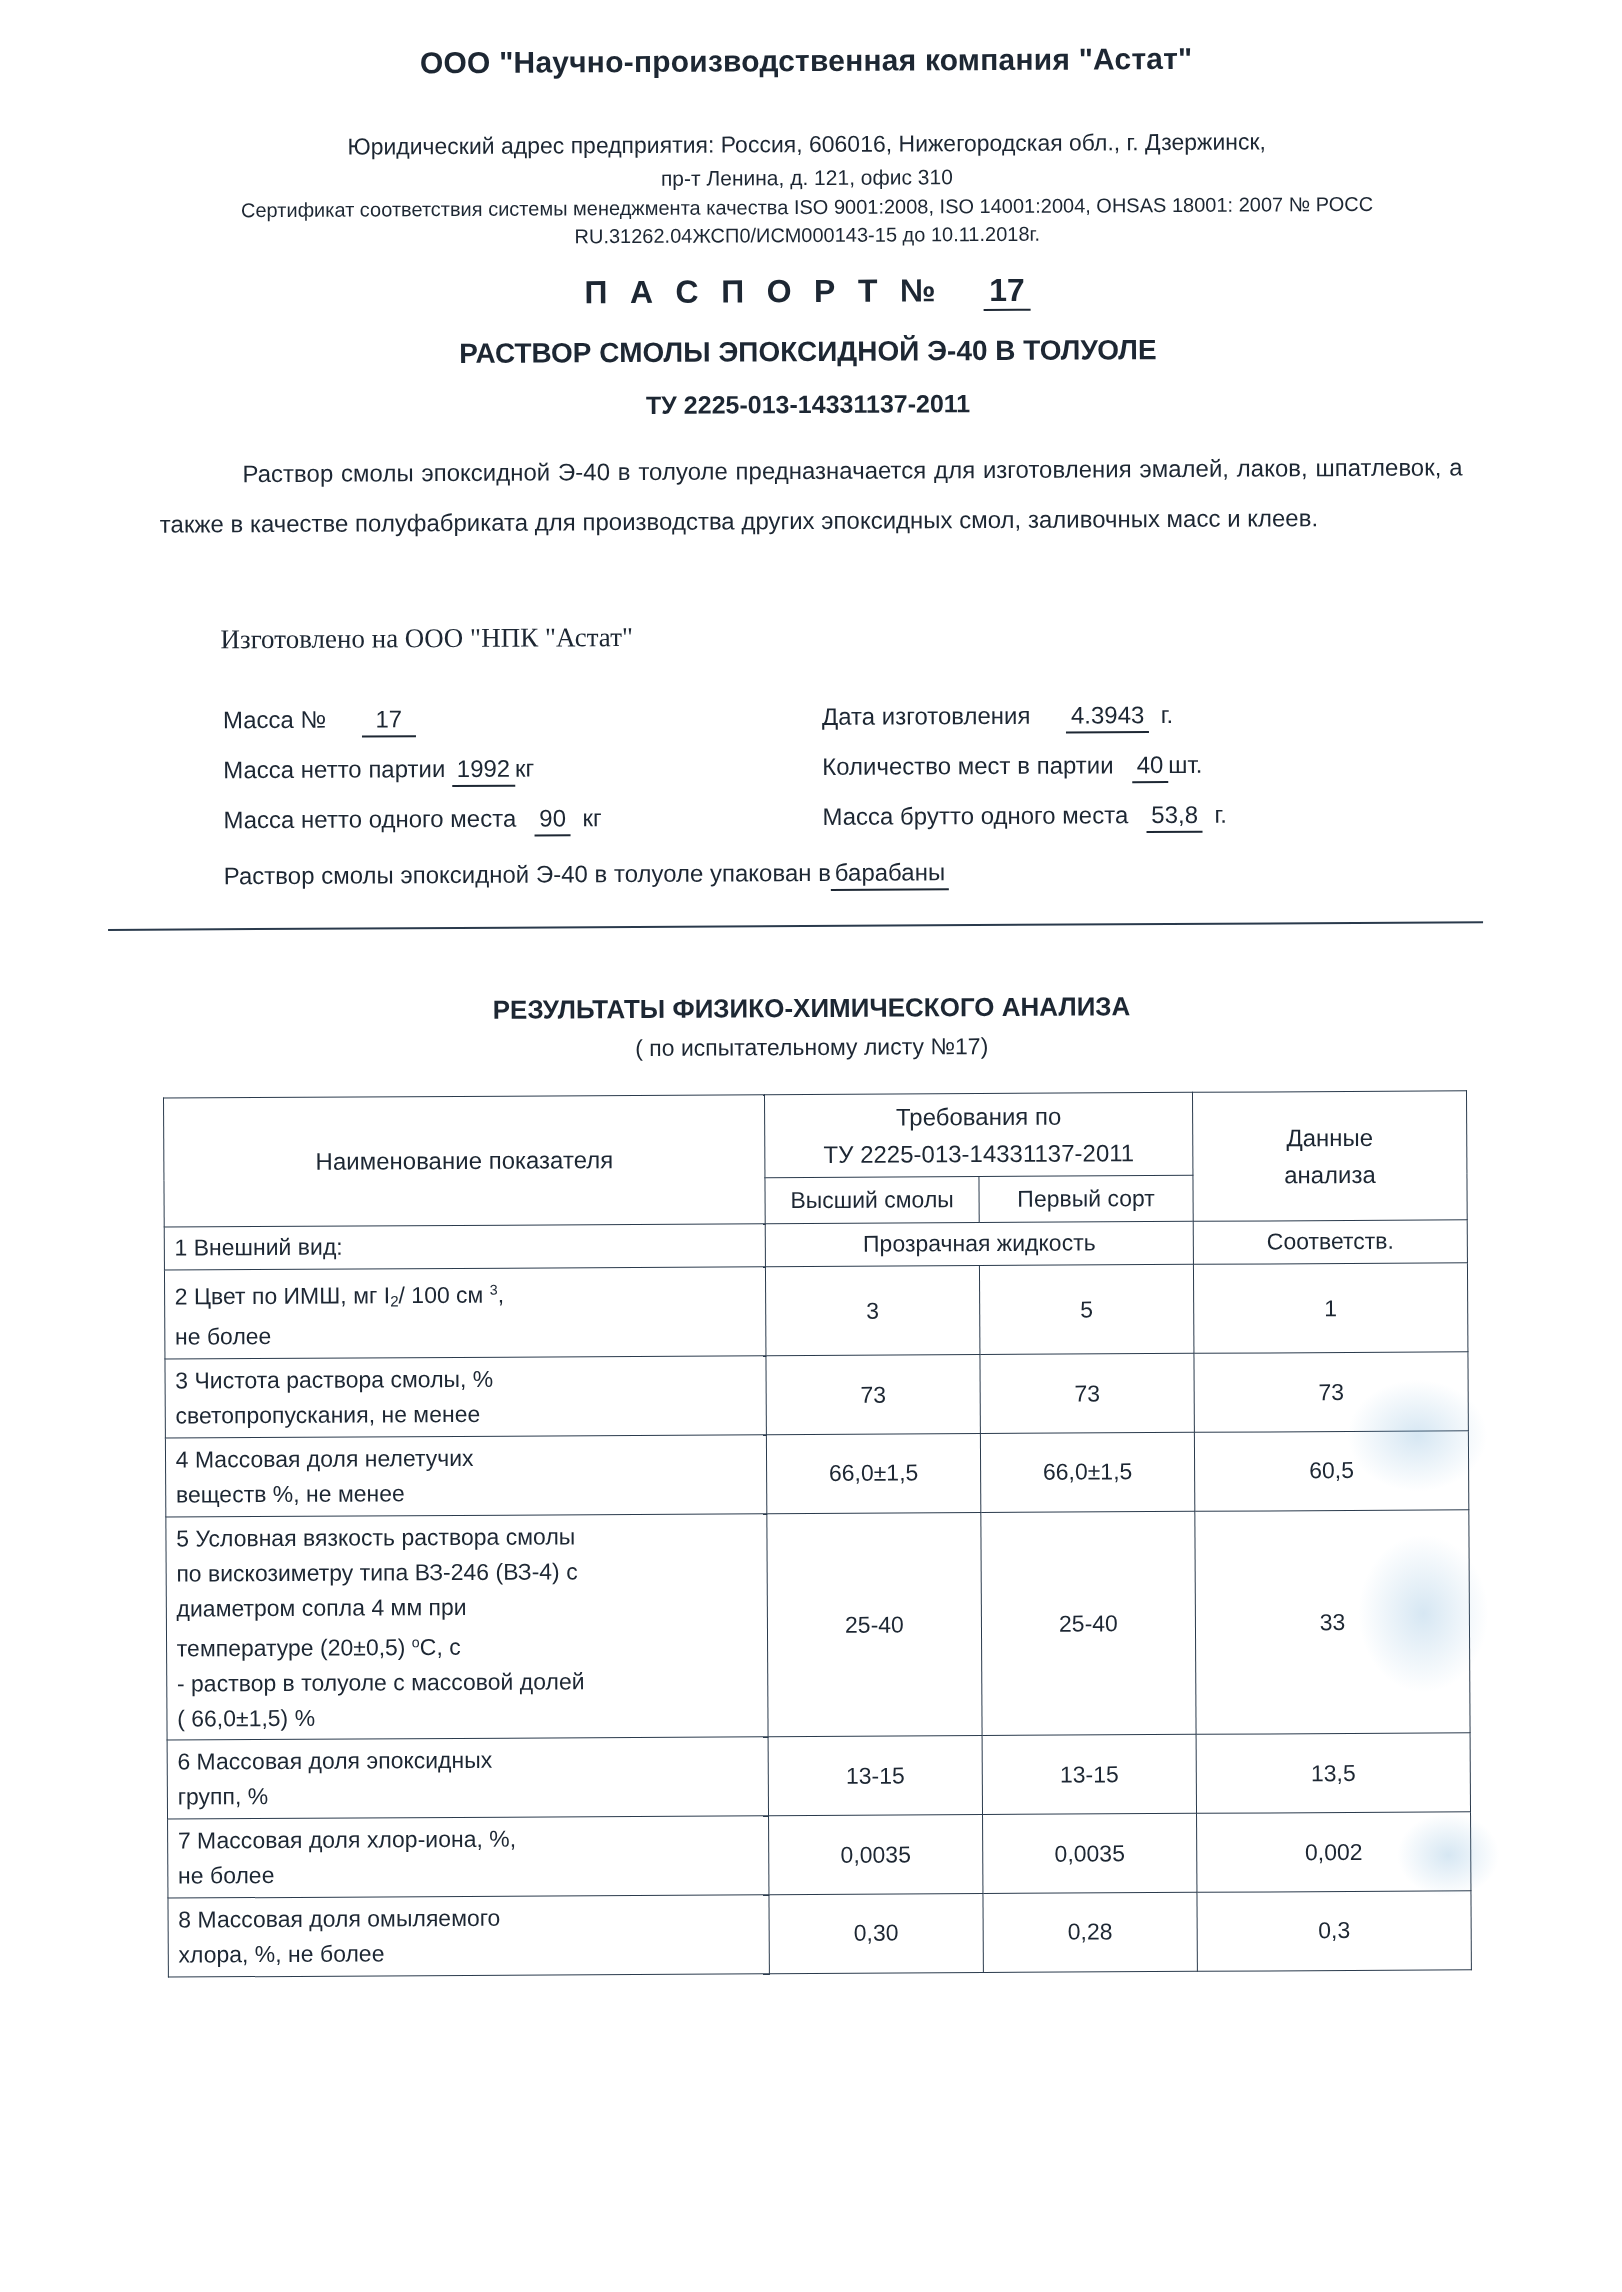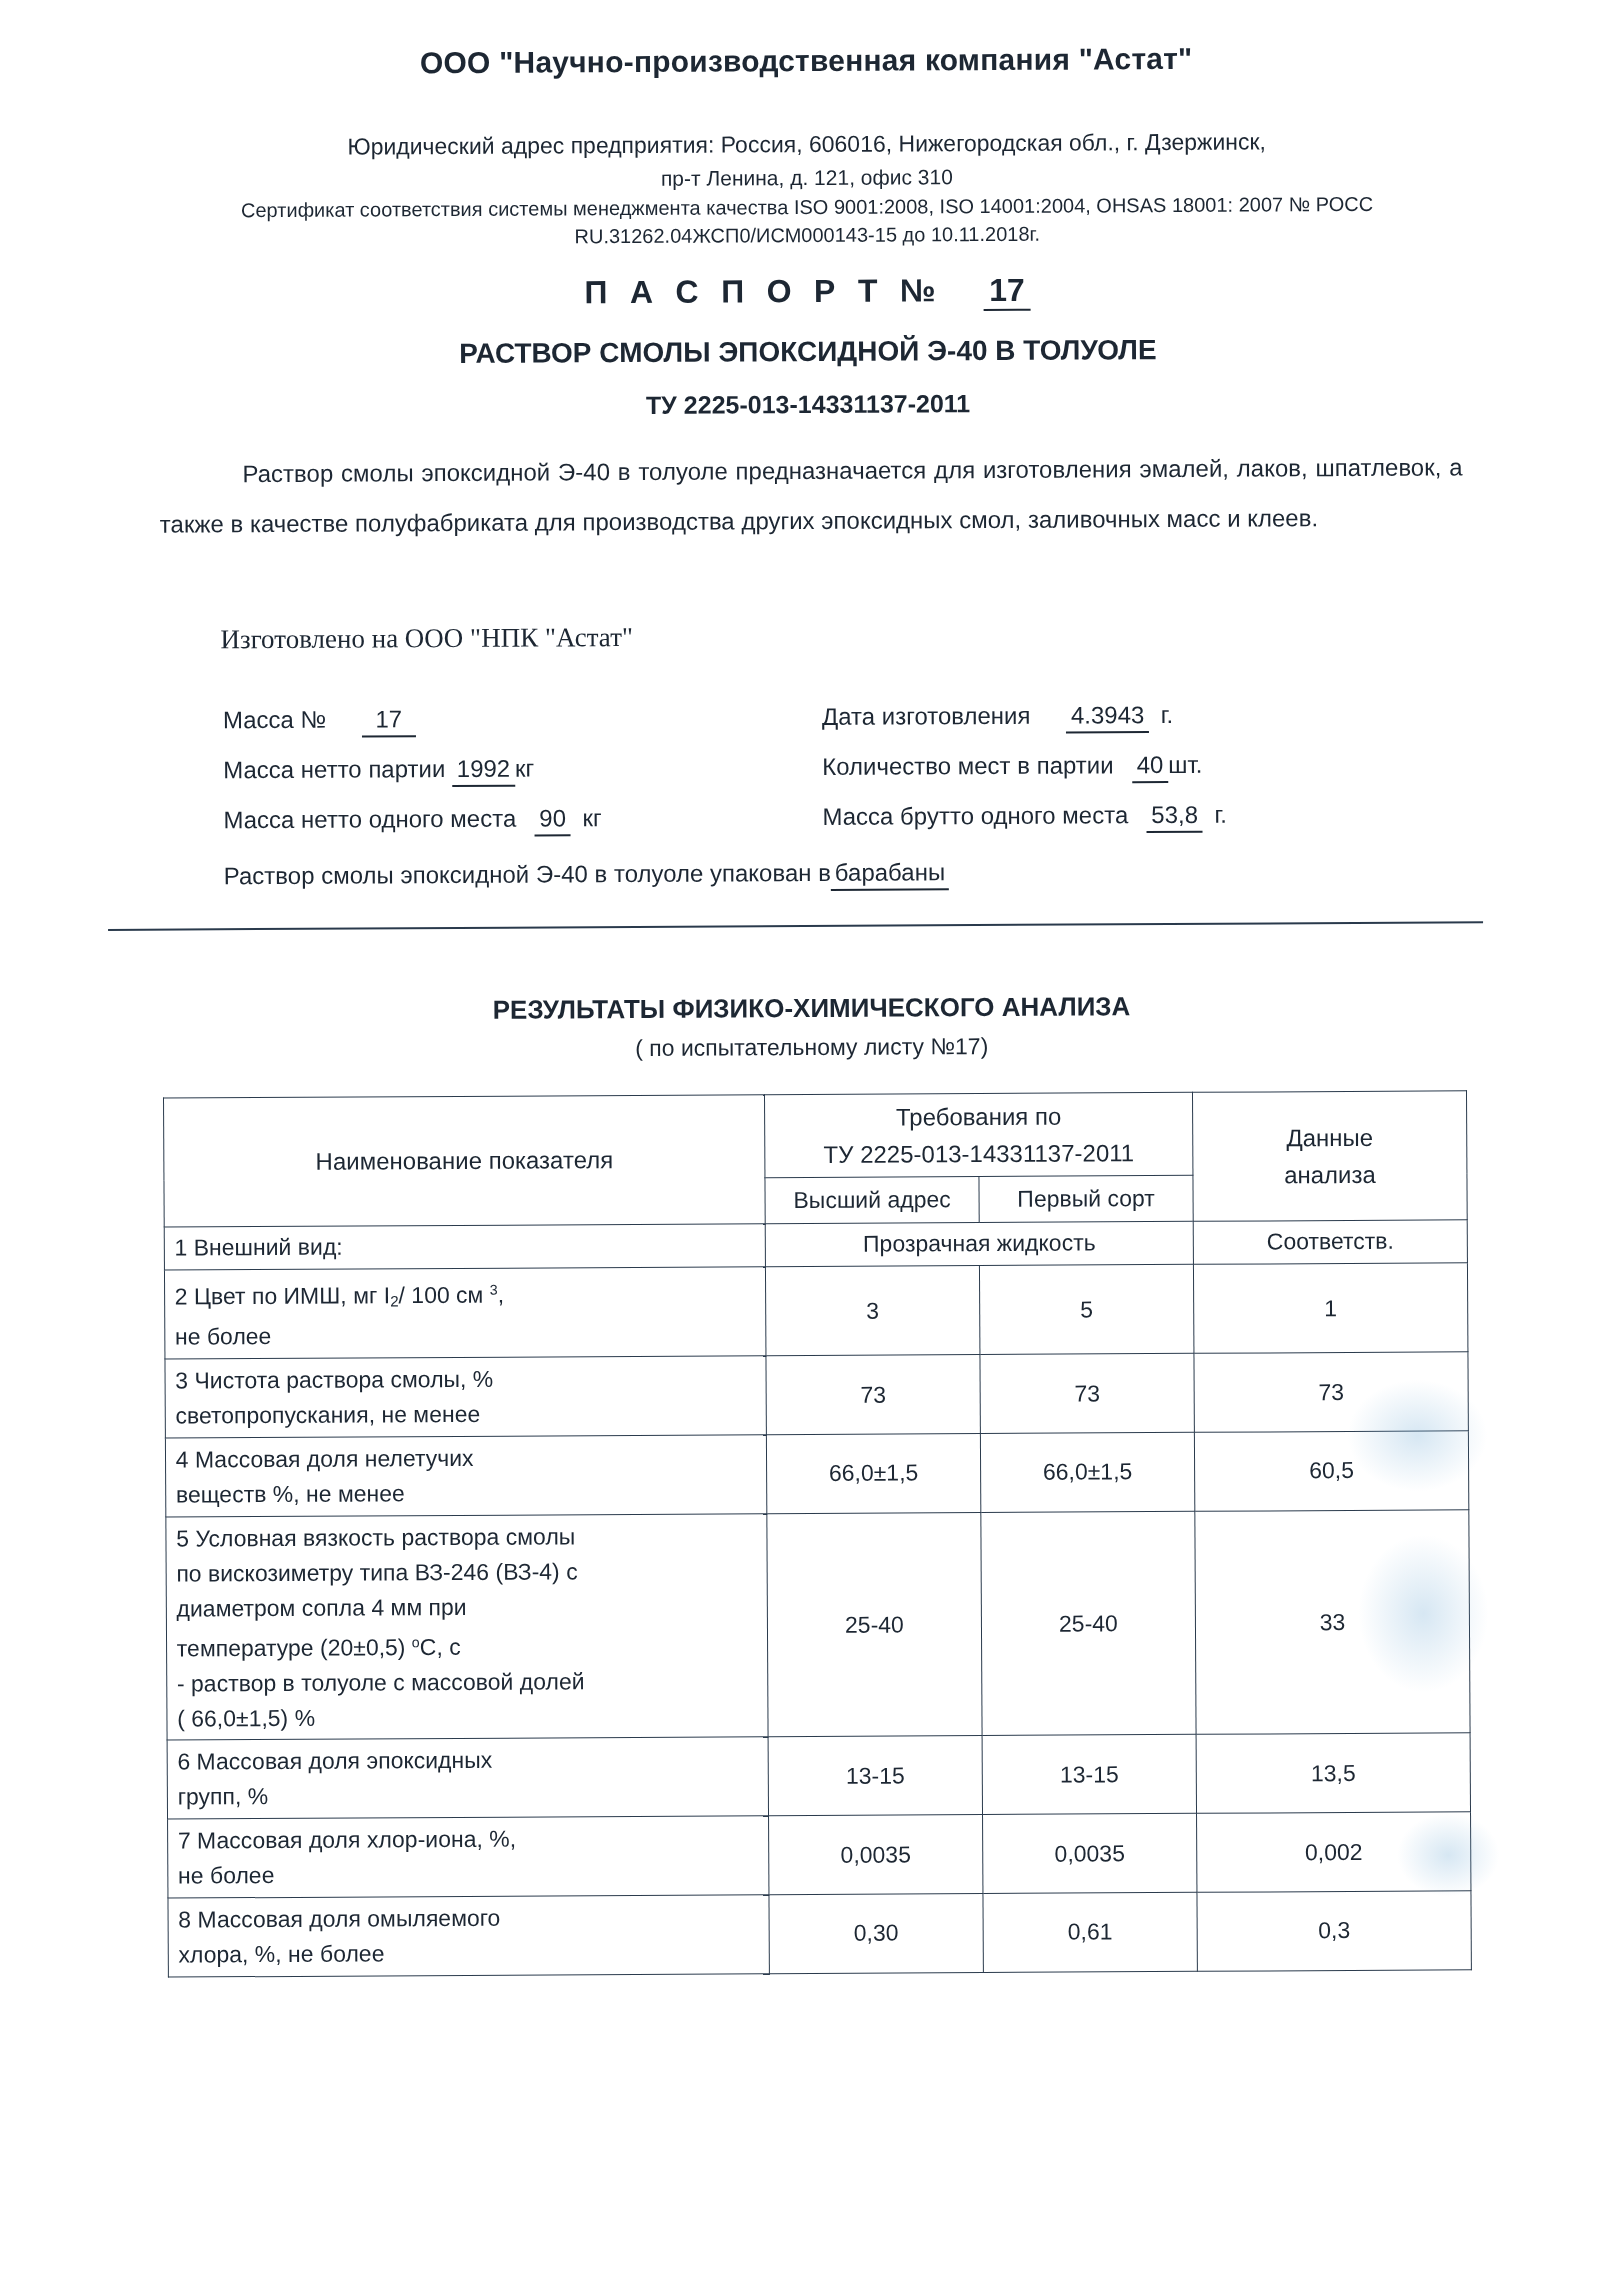--- a/index.html
+++ b/index.html
@@ -287,21 +287,21 @@
         <th class="hdr" colspan="2">
           <div>Требования  по</div>
           <div>ТУ 2225-013-14331137-2011</div>
         </th>
         <th class="hdr" rowspan="2">
           <div>Данные</div>
           <div>анализа</div>
         </th>
       </tr>
       <tr>
-        <th class="hdr hdr-sort">Высший адрес</th>
+        <th class="hdr hdr-sort">Высший смолы</th>
         <th class="hdr hdr-sort">Первый сорт</th>
       </tr>
     </thead>
     <tbody>
       <tr>
         <td class="name-cell">1 Внешний вид:</td>
         <td class="val-cell" colspan="2">Прозрачная жидкость</td>
         <td class="val-cell val-bottom">Соответств.</td>
       </tr>
       <tr>
@@ -336,21 +336,21 @@
       </tr>
       <tr>
         <td class="name-cell">7 Массовая доля хлор-иона, %,<br>не более</td>
         <td class="val-cell">0,0035</td>
         <td class="val-cell">0,0035</td>
         <td class="val-cell val-top">0,002</td>
       </tr>
       <tr>
         <td class="name-cell">8 Массовая доля омыляемого<br> хлора, %, не более</td>
         <td class="val-cell val-bottom">0,30</td>
-        <td class="val-cell val-bottom">0,61</td>
+        <td class="val-cell val-bottom">0,28</td>
         <td class="val-cell val-top">0,3</td>
       </tr>
     </tbody>
   </table>
 
   <div class="faint-stain" style="left:1342px; top:1381px; width:145px; height:116px;"></div>
   <div class="faint-stain" style="left:1352px; top:1535px; width:135px; height:164px;"></div>
   <div class="faint-stain" style="left:1390px; top:1815px; width:106px; height:87px;"></div>
 
 </div>

